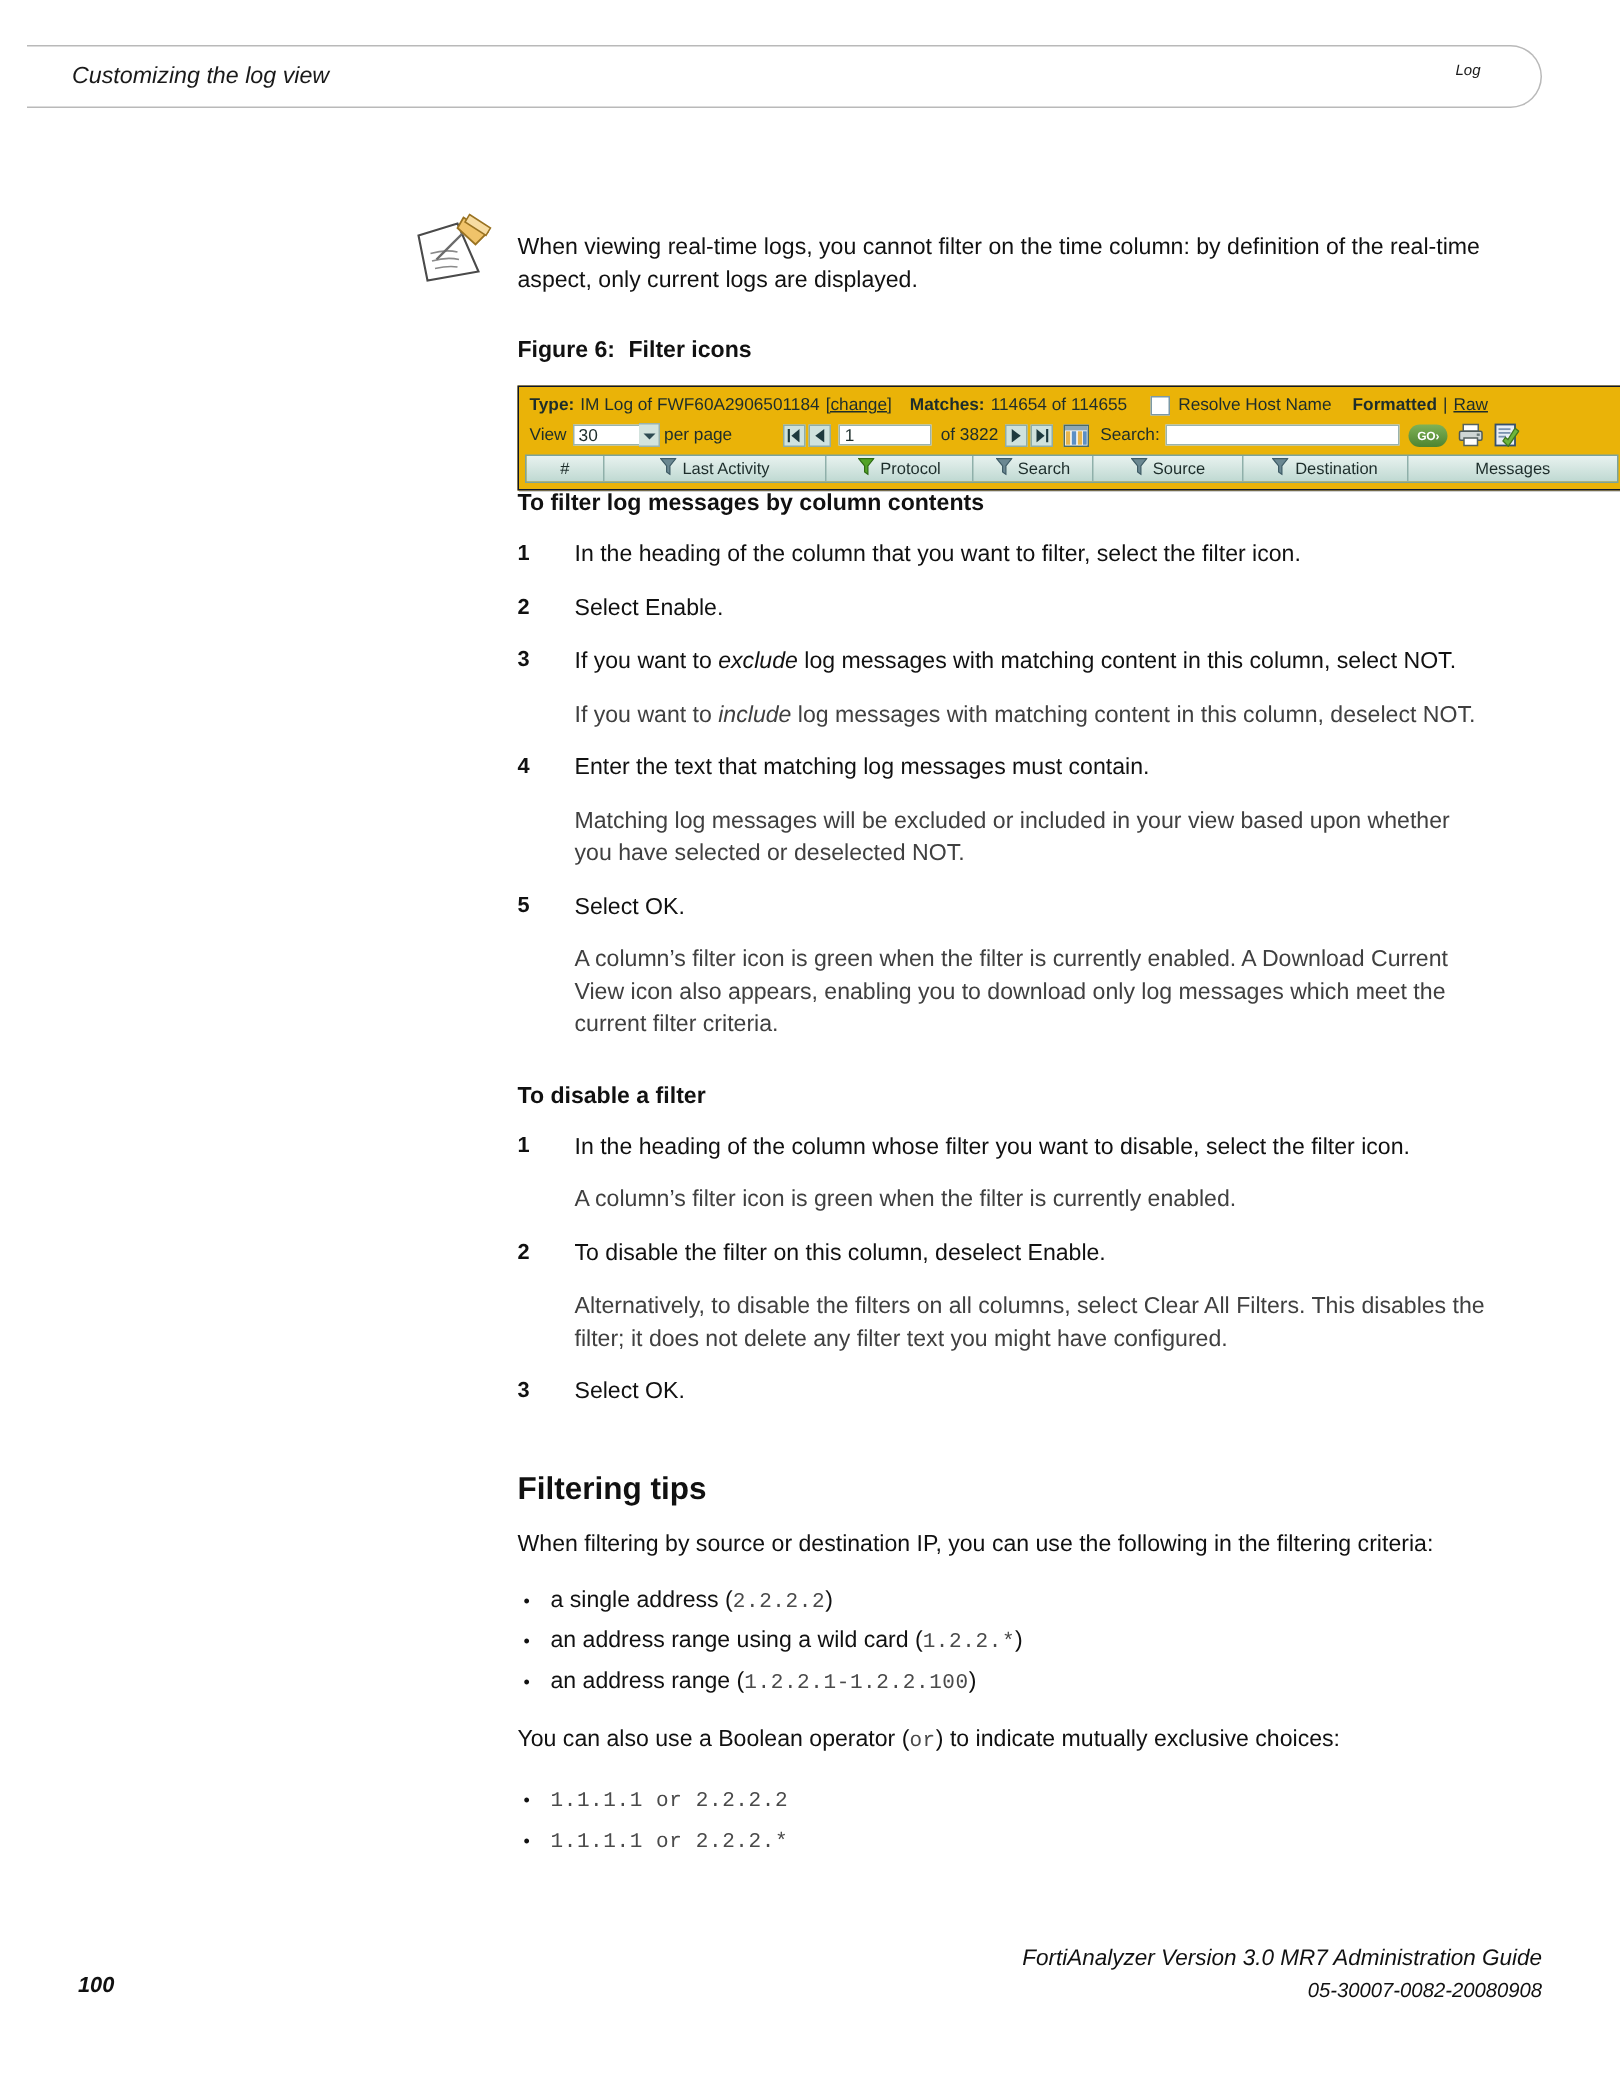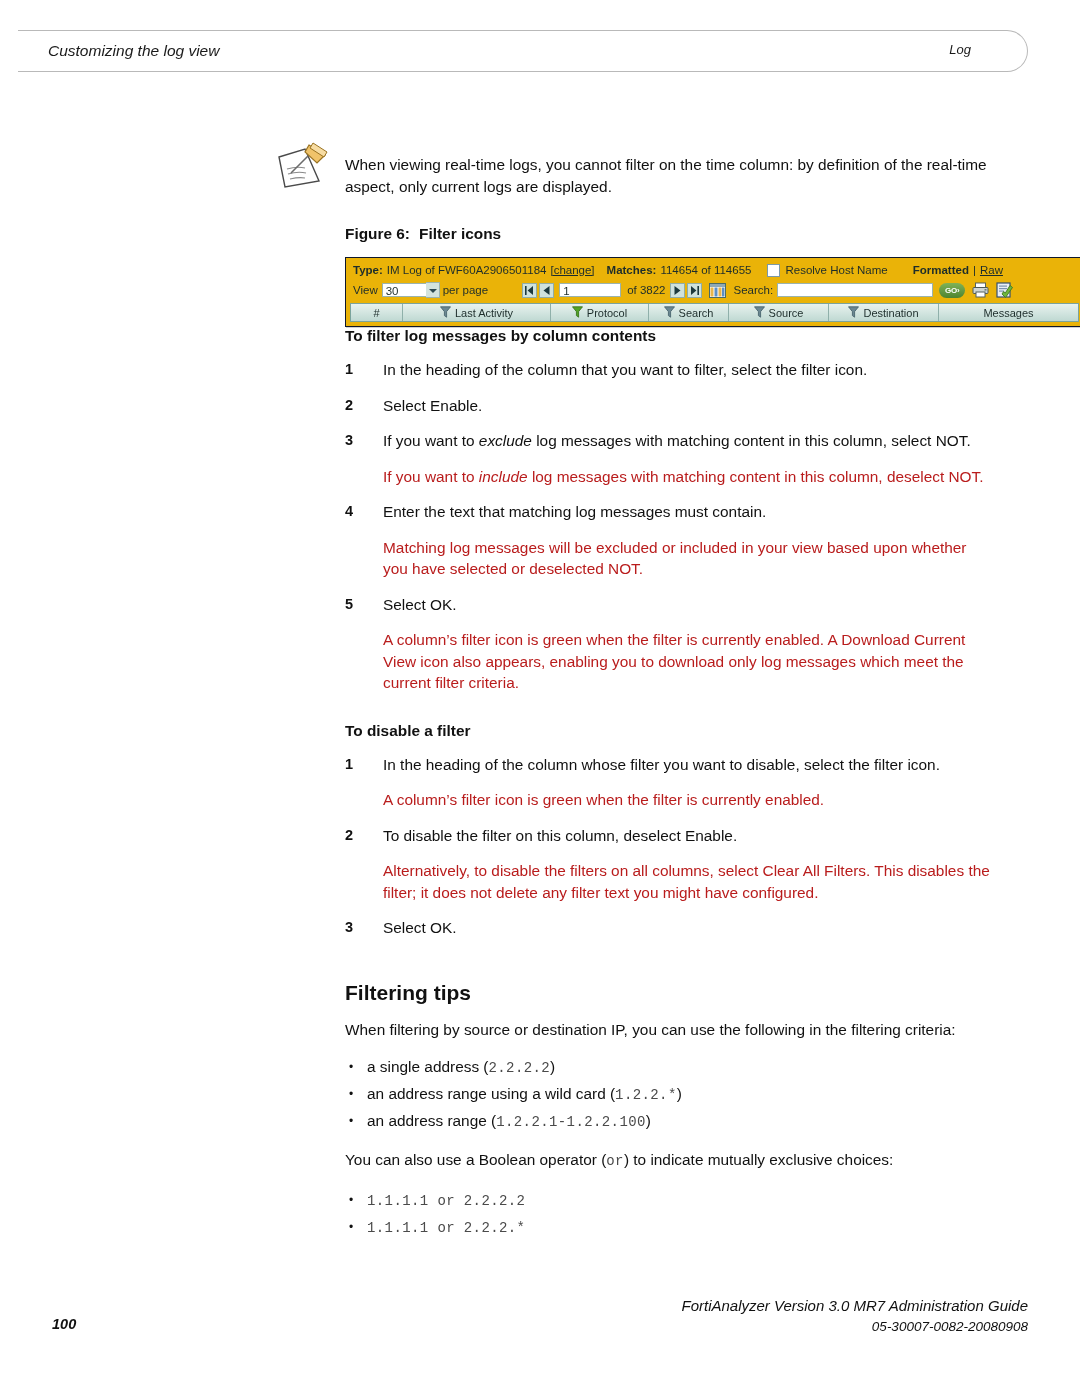--- a/index.html
+++ b/index.html
@@ -33,24 +33,24 @@
     position: absolute;
     left: 30px;
     top: 11px;
     font-style: italic;
     font-size: 15.5px;
     color: #1a1a1a;
     white-space: nowrap;
   }
   .page-header .hdr-right {
     position: absolute;
-    right: 56px;
+    right: 40px;
     top: 11px;
     font-style: italic;
-    font-size: 13px;
+    font-size: 10px;
     color: #1a1a1a;
     white-space: nowrap;
   }
 
   
   .content {
     position: absolute;
     left: 345px;
     top: 133px;
     width: 650px;
@@ -252,21 +252,21 @@
     width: 38px;
     flex: 0 0 38px;
     font-weight: bold;
     font-size: 14.5px;
   }
   .step .txt { flex: 1; }
   .indent {
     margin-left: 38px;
     font-size: 15.4px;
     line-height: 21.5px;
-    color: #b91c1c;
+    color: #404040;
   }
   h3.section-head {
     margin: 0;
     font-size: 21px;
     font-weight: bold;
     color: #111;
   }
   ul.tips {
     list-style: none;
     margin: 0;
@@ -361,21 +361,21 @@
   <div class="figure-shot">
 
     <div class="shot-row row1">
       <b>Type:</b>
       <span style="margin:0 4px;">IM Log of FWF60A2906501184</span>
       <span class="lnk">[change]</span>
       <b style="margin-left:12px;">Matches:</b>
       <span style="margin-left:4px;">114654 of 114655</span>
       <span class="chkbox" style="margin-left:16px;"></span>
       <span>Resolve Host Name</span>
-      <b style="margin-left:25px;">Formatted</b>
+      <b style="margin-left:14px;">Formatted</b>
       <span class="sep-dim" style="margin:0 4px;">|</span>
       <span class="lnk">Raw</span>
     </div>
 
     <div class="shot-row">
       <span>View</span>
       <span class="mini-input" style="width:44px;margin-left:4px;border-right:none;">30</span>
       <span class="sel-arrow"></span>
       <span style="margin-left:3px;">per page</span>
 

